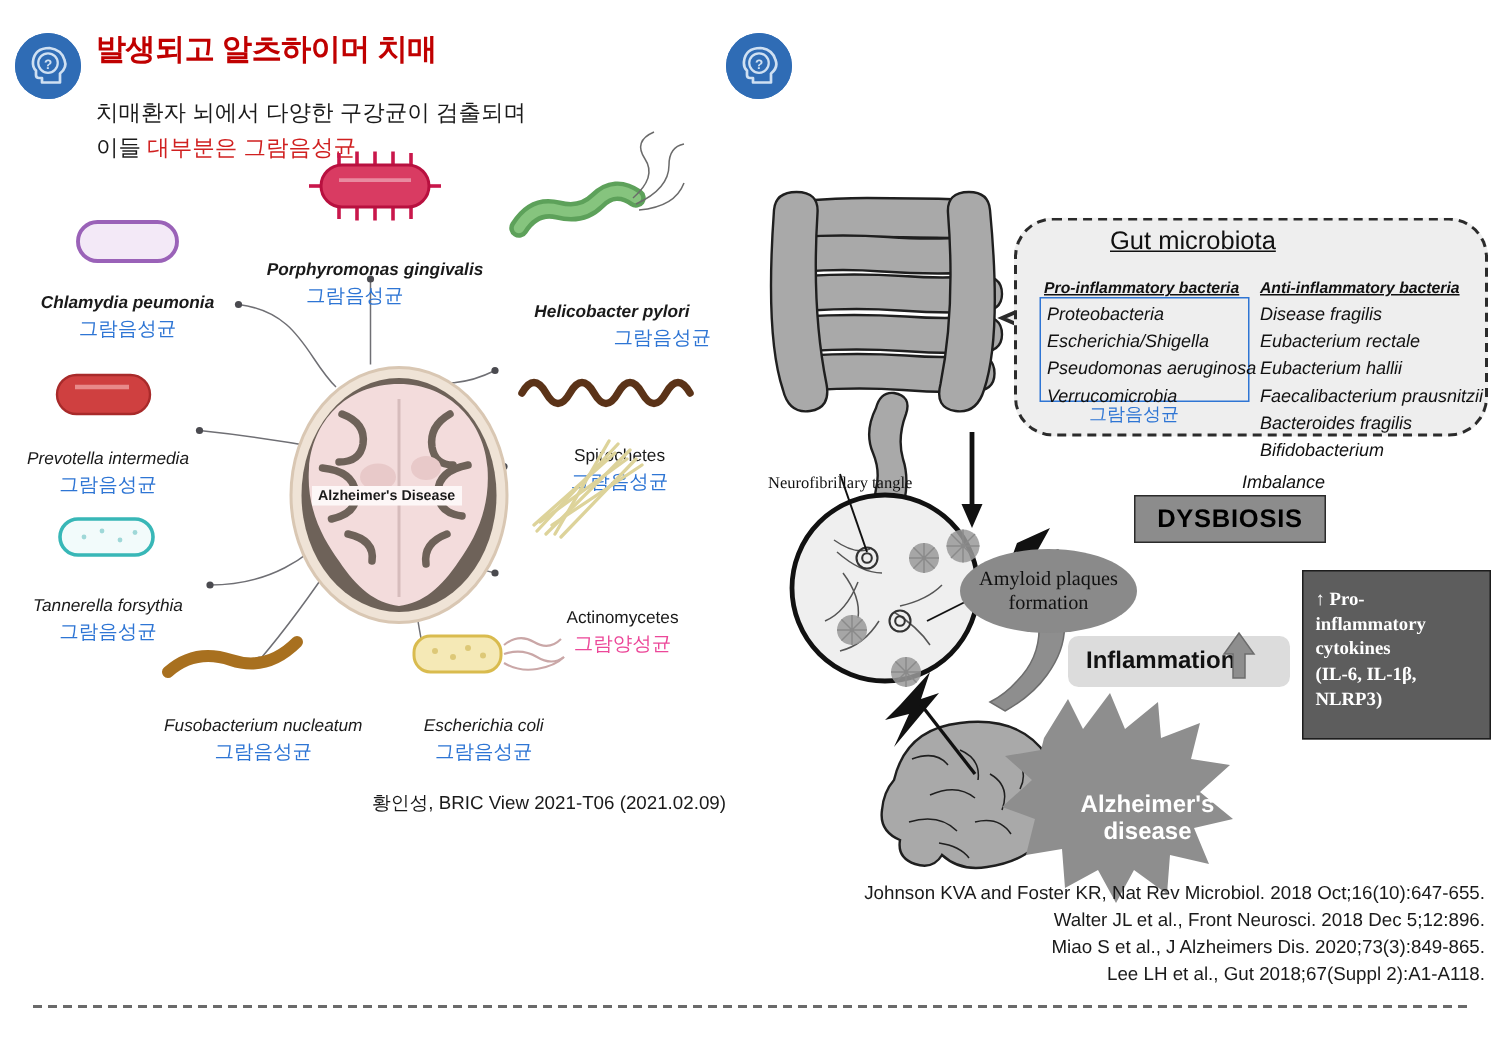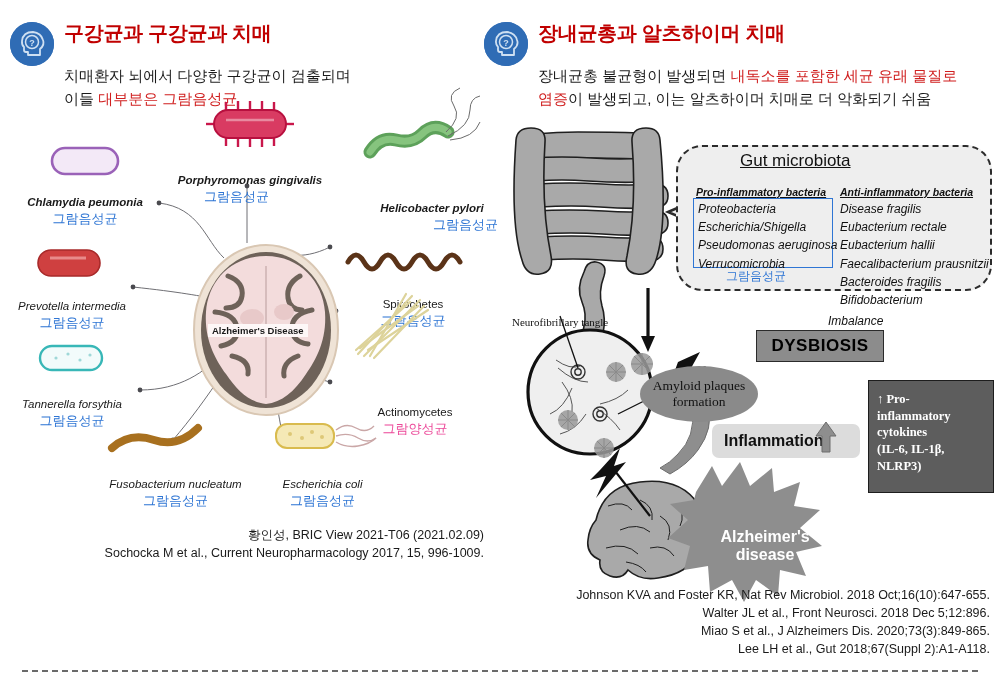--- a/index.html
+++ b/index.html
@@ -82,21 +82,21 @@
   <div class="hdr" style="left:10px;top:20px;">
     <div class="hdr-icon">
       <svg width="44" height="44" viewBox="0 0 44 44">
         <circle cx="22" cy="22" r="22" fill="#2f6cb5"></circle>
         <path d="M30 33 L30 27 Q35 23 33 18 Q31 11 23 10 Q13 10 12 19 Q11.6 23 14 25 L14 28 Q14 30 16 30 L18 30 L18 33 Z" fill="none" stroke="#cfe0f2" stroke-width="1.8" stroke-linejoin="round"></path>
         <circle cx="22" cy="20" r="6.5" fill="none" stroke="#cfe0f2" stroke-width="1.5"></circle>
         <text x="22" y="24" font-size="9" fill="#cfe0f2" text-anchor="middle" font-family="Liberation Sans, sans-serif" font-weight="bold">?</text>
       </svg>
     </div>
     <div class="hdr-text">
-      <div class="hdr-title">구강균과 구강균과 치매</div>
+      <div class="hdr-title">발생되고 알츠하이머 치매</div>
       <div class="hdr-sub">
         <span>치매환자 뇌에서 다양한 구강균이 검출되며</span><br>
         <span>이들 </span><span class="r">대부분은 그람음성균</span>
       </div>
     </div>
   </div>
 
   <svg class="abs" width="500" height="700">
     <g stroke="#6f6f74" stroke-width="1" fill="none">
       <path d="M159,203 C200,208 205,240 224,258"></path>
@@ -166,21 +166,21 @@
         <line x1="44" y1="-20" x2="36" y2="-20"></line>
           <line x1="116" y1="-20" x2="124" y2="-20"></line>
       </g>
       <rect x="44" y="-34" width="72" height="28" rx="14" fill="#d93b62" stroke="#b8103f" stroke-width="2"></rect>
       <line x1="56" y1="-24" x2="104" y2="-24" stroke="#e88aa0" stroke-width="2.5"></line>
     </svg>
     <div class="sp-name">Porphyromonas gingivalis</div>
     <div class="gram neg" style="text-align:left;padding-left:34px;">그람음성균</div>
   </div>
 
-  <div class="node" style="left:352px;top:202px;width:160px;">
+  <div class="node" style="left:328px;top:202px;width:160px;">
     <svg width="160" height="2" class="abs" style="top:-34px">
       <path d="M18 -16 q10 -16 26 -12 q16 4 26 -6 q12 -12 26 -2" stroke="#5da15a" stroke-width="13" fill="none" stroke-linecap="round"></path>
       <path d="M18 -16 q10 -16 26 -12 q16 4 26 -6 q12 -12 26 -2" stroke="#86c47e" stroke-width="7" fill="none" stroke-linecap="round"></path>
       <g stroke="#6b6b6b" stroke-width="1" fill="none">
         <path d="M94 -36 q16 -14 8 -26 q-8 -12 6 -18"></path>
         <path d="M96 -32 q22 -10 22 -26 q0 -12 10 -14"></path>
         <path d="M98 -28 q24 -2 30 -18"></path>
       </g>
     </svg>
     <div class="sp-name">Helicobacter pylori</div>
@@ -256,41 +256,33 @@
         <path d="M86 -14 q12 -4 22 2 q10 6 18 0"></path>
         <path d="M86 -8 q10 6 22 4 q12 -2 18 -8"></path>
       </g>
     </svg>
     <div class="sp-name thin">Escherichia coli</div>
     <div class="gram neg">그람음성균</div>
   </div>
 
   <div class="cite" style="left:0;top:526px;width:484px;">
     <div>황인성, BRIC View 2021-T06 (2021.02.09)</div>
-    <div>Sochocka M et al., Current Neuropharmacology 2017, 15, 996-1009.</div>
   </div>
 </div>
 
 <div class="panel" id="right-panel">
 
   <div class="hdr" style="left:-16px;top:20px;">
     <div class="hdr-icon">
       <svg width="44" height="44" viewBox="0 0 44 44">
         <circle cx="22" cy="22" r="22" fill="#2f6cb5"></circle>
         <path d="M30 33 L30 27 Q35 23 33 18 Q31 11 23 10 Q13 10 12 19 Q11.6 23 14 25 L14 28 Q14 30 16 30 L18 30 L18 33 Z" fill="none" stroke="#cfe0f2" stroke-width="1.8" stroke-linejoin="round"></path>
         <circle cx="22" cy="20" r="6.5" fill="none" stroke="#cfe0f2" stroke-width="1.5"></circle>
         <text x="22" y="24" font-size="9" fill="#cfe0f2" text-anchor="middle" font-family="Liberation Sans, sans-serif" font-weight="bold">?</text>
       </svg>
-    </div>
-    <div class="hdr-text">
-      <div class="hdr-title">장내균총과 알츠하이머 치매</div>
-      <div class="hdr-sub">
-        <span>장내균총 불균형이 발생되면 </span><span class="r">내독소를 포함한 세균 유래 물질로</span><br>
-        <span class="r">염증</span><span>이 발생되고, 이는 알츠하이머 치매로 더 악화되기 쉬움</span>
-      </div>
     </div>
   </div>
 
   <svg class="abs" width="500" height="700">
     <g fill="#a9a9a9" stroke="#1f1f1f" stroke-width="1.6">
       <path d="M22 152 q-6 -16 12 -18 q24 -2 44 -2 q34 0 62 1 q18 1 18 14 q0 12 -16 12 q-36 -1 -60 -1 q-26 0 -44 2 q-14 2 -16 -8 Z"></path>
       <path d="M18 172 q-4 -14 14 -14 q30 -2 60 0 q30 2 52 0 q16 -1 16 12 q0 12 -16 12 q-28 1 -56 -1 q-26 -2 -52 0 q-16 2 -18 -9 Z"></path>
       <path d="M22 198 q-4 -14 14 -14 q34 -2 66 0 q28 2 50 0 q16 -1 16 12 q0 12 -16 12 q-26 1 -52 -1 q-28 -2 -60 0 q-16 2 -18 -9 Z"></path>
       <path d="M20 224 q-4 -13 14 -13 q36 -2 70 0 q28 2 48 0 q16 -1 16 12 q0 12 -16 12 q-24 1 -50 -1 q-30 -2 -64 0 q-16 2 -18 -10 Z"></path>
       <path d="M24 250 q-4 -13 14 -13 q34 -2 66 0 q26 2 44 0 q15 -1 15 12 q0 12 -15 12 q-22 1 -46 -1 q-28 -2 -60 0 q-16 2 -18 -10 Z"></path>

